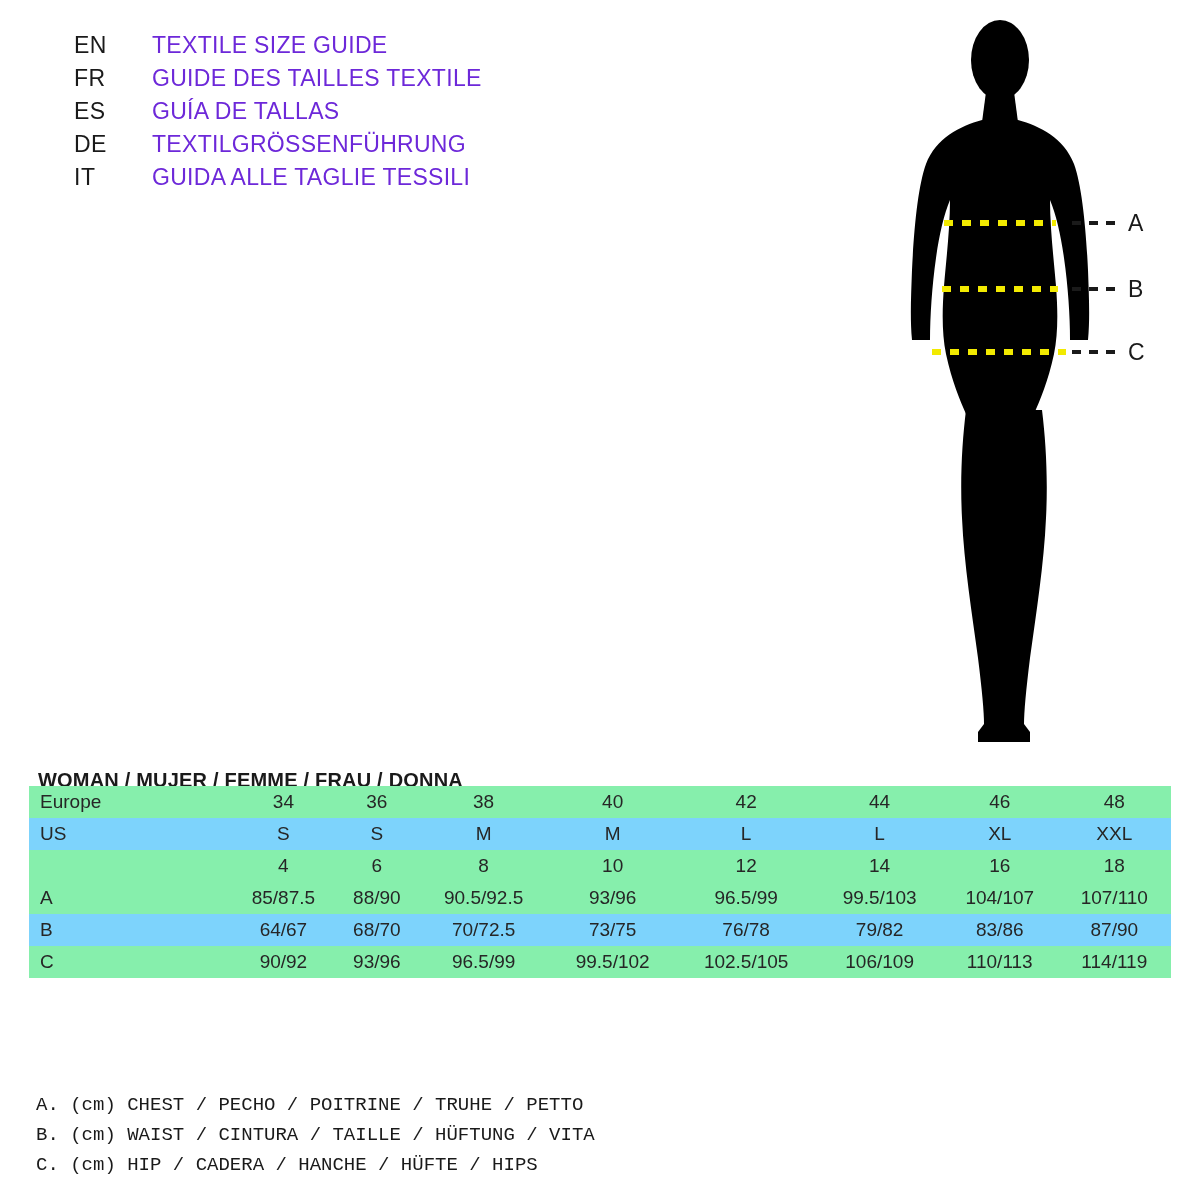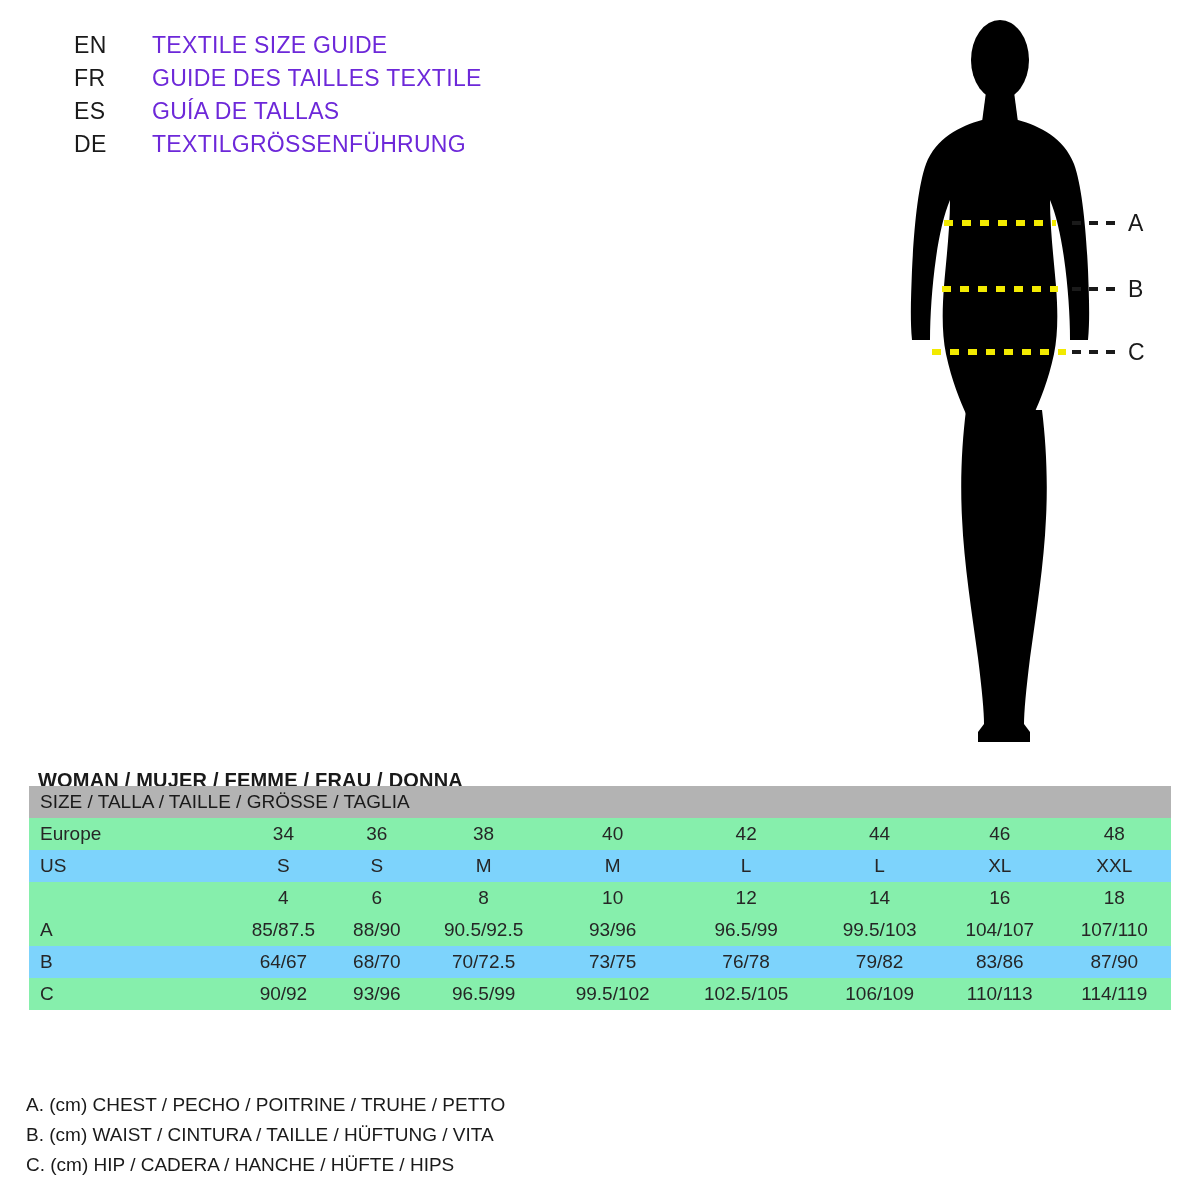--- a/index.html
+++ b/index.html
@@ -120,23 +120,24 @@
   }
   #size-table td.rowlabel {
     text-align: left;
     padding-left: 11px;
     width: 190px;
   }
 
   
   #footnotes {
     position: absolute;
-    left: 26px;
+    left: 36px;
     top: 1090px;
     width: 900px;
+    font-family: Liberation Mono, monospace;
   }
   .footnote {
     font-size: 19px;
     line-height: 30px;
     color: #1a1a1a;
   }
 </style>
 </head>
 <body>
 
@@ -149,20 +150,24 @@
     <span class="title-lang">FR</span>
     <span class="title-text">GUIDE DES TAILLES TEXTILE</span>
   </div>
   <div class="title-row">
     <span class="title-lang">ES</span>
     <span class="title-text">GUÍA DE TALLAS</span>
   </div>
   <div class="title-row">
     <span class="title-lang">DE</span>
     <span class="title-text">TEXTILGRÖSSENFÜHRUNG</span>
+  </div>
+  <div class="title-row">
+    <span class="title-lang">IT</span>
+    <span class="title-text">GUIDA ALLE TAGLIE TESSILI</span>
   </div>
 </div>
 
 <div id="figure-block">
 
   <svg id="figure-svg" width="330" height="740" viewBox="0 0 330 740">
 
     <ellipse cx="140" cy="42" rx="29" ry="40" fill="#000000"></ellipse>
 
     <path d="M126 74 L154 74 L158 104 L122 104 Z" fill="#000000"></path>
@@ -215,23 +220,20 @@
 
   <div class="marker-label" id="marker-a">A</div>
   <div class="marker-label" id="marker-b">B</div>
   <div class="marker-label" id="marker-c">C</div>
 </div>
 
 <div id="section-label">WOMAN / MUJER / FEMME / FRAU / DONNA</div>
 
 <table id="size-table">
   <tbody>
-    <tr class="header-row">
-      <th colspan="9">SIZE / TALLA / TAILLE / GRÖSSE / TAGLIA</th>
-    </tr>
 
     <tr class="row-plain">
       <td class="rowlabel">Europe</td>
       <td>34</td>
       <td>36</td>
       <td>38</td>
       <td>40</td>
       <td>42</td>
       <td>44</td>
       <td>46</td>

